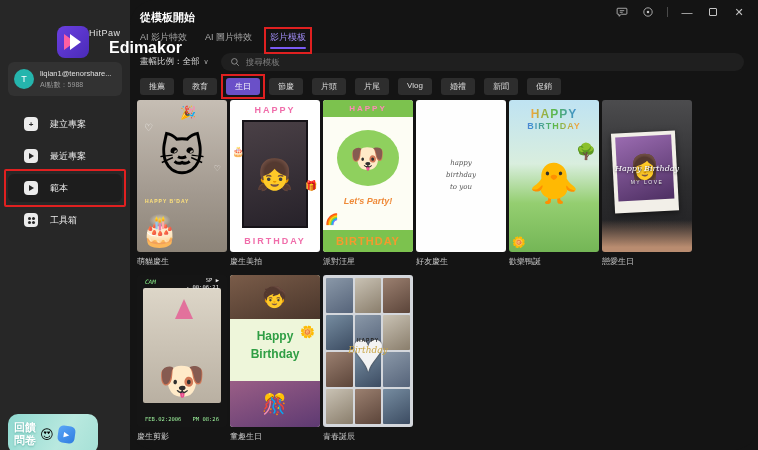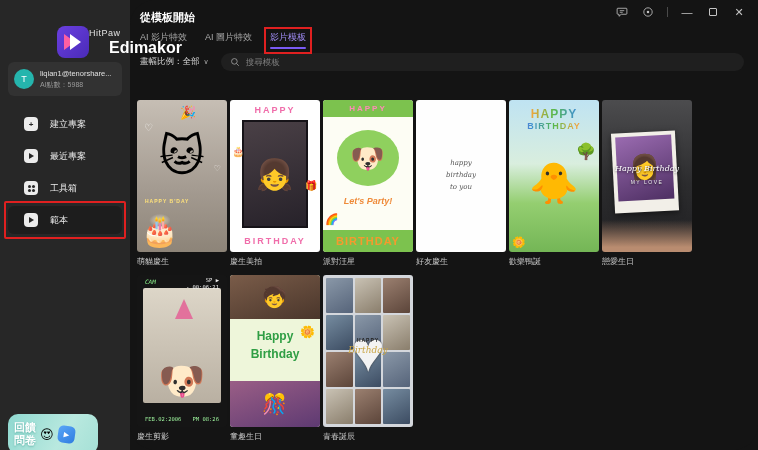--- a/index.html
+++ b/index.html
@@ -195,30 +195,30 @@
 
     <nav class="nav">
       <div class="nav-item">
         <span class="nav-ico">+</span>
         <span>建立專案</span>
       </div>
       <div class="nav-item">
         <span class="nav-ico play"></span>
         <span>最近專案</span>
       </div>
+      <div class="nav-item active">
+        <span class="nav-ico play"></span>
+        <span>範本</span>
+        <span class="red-box rb-nav"></span>
+      </div>
       <div class="nav-item">
         <span class="nav-ico">
             <span class="dotgrid"></span>
           </span>
         <span>工具箱</span>
-      </div>
-      <div class="nav-item active">
-        <span class="nav-ico play"></span>
-        <span>範本</span>
-        <span class="red-box rb-nav"></span>
       </div>
     </nav>
 
     <div class="survey">
       <div class="survey-text">
         <div>回饋</div>
         <div>問卷</div>
       </div>
       <span class="survey-emoji">😍</span>
       <span class="survey-app">▶</span>
@@ -245,20 +245,35 @@
       </div>
       <div class="search-box">
         <svg width="10" height="10" viewBox="0 0 16 16">
             <circle cx="7" cy="7" r="4.5" fill="none" stroke="#999" stroke-width="1.4"></circle>
             <line x1="10.4" y1="10.4" x2="14" y2="14" stroke="#999" stroke-width="1.4"></line>
           </svg>
         <input type="text" placeholder="搜尋模板" style="">
       </div>
     </div>
 
+    <div class="chips">
+      <div class="chip">推薦</div>
+      <div class="chip">教育</div>
+      <div class="chip selected">
+        <span>生日</span>
+        <span class="red-box rb-chip"></span>
+      </div>
+      <div class="chip">節慶</div>
+      <div class="chip">片頭</div>
+      <div class="chip">片尾</div>
+      <div class="chip">Vlog</div>
+      <div class="chip">婚禮</div>
+      <div class="chip">新聞</div>
+      <div class="chip">促銷</div>
+    </div>
 
     <div class="grid row1">
 
       <div class="cell">
         <div class="card c1">
           <span class="h1">♡</span>
           <span class="hat">🎉</span>
           <div class="cat">🐱</div>
           <span class="h2">♡</span>
           <div class="ov">HAPPY B'DAY</div>

